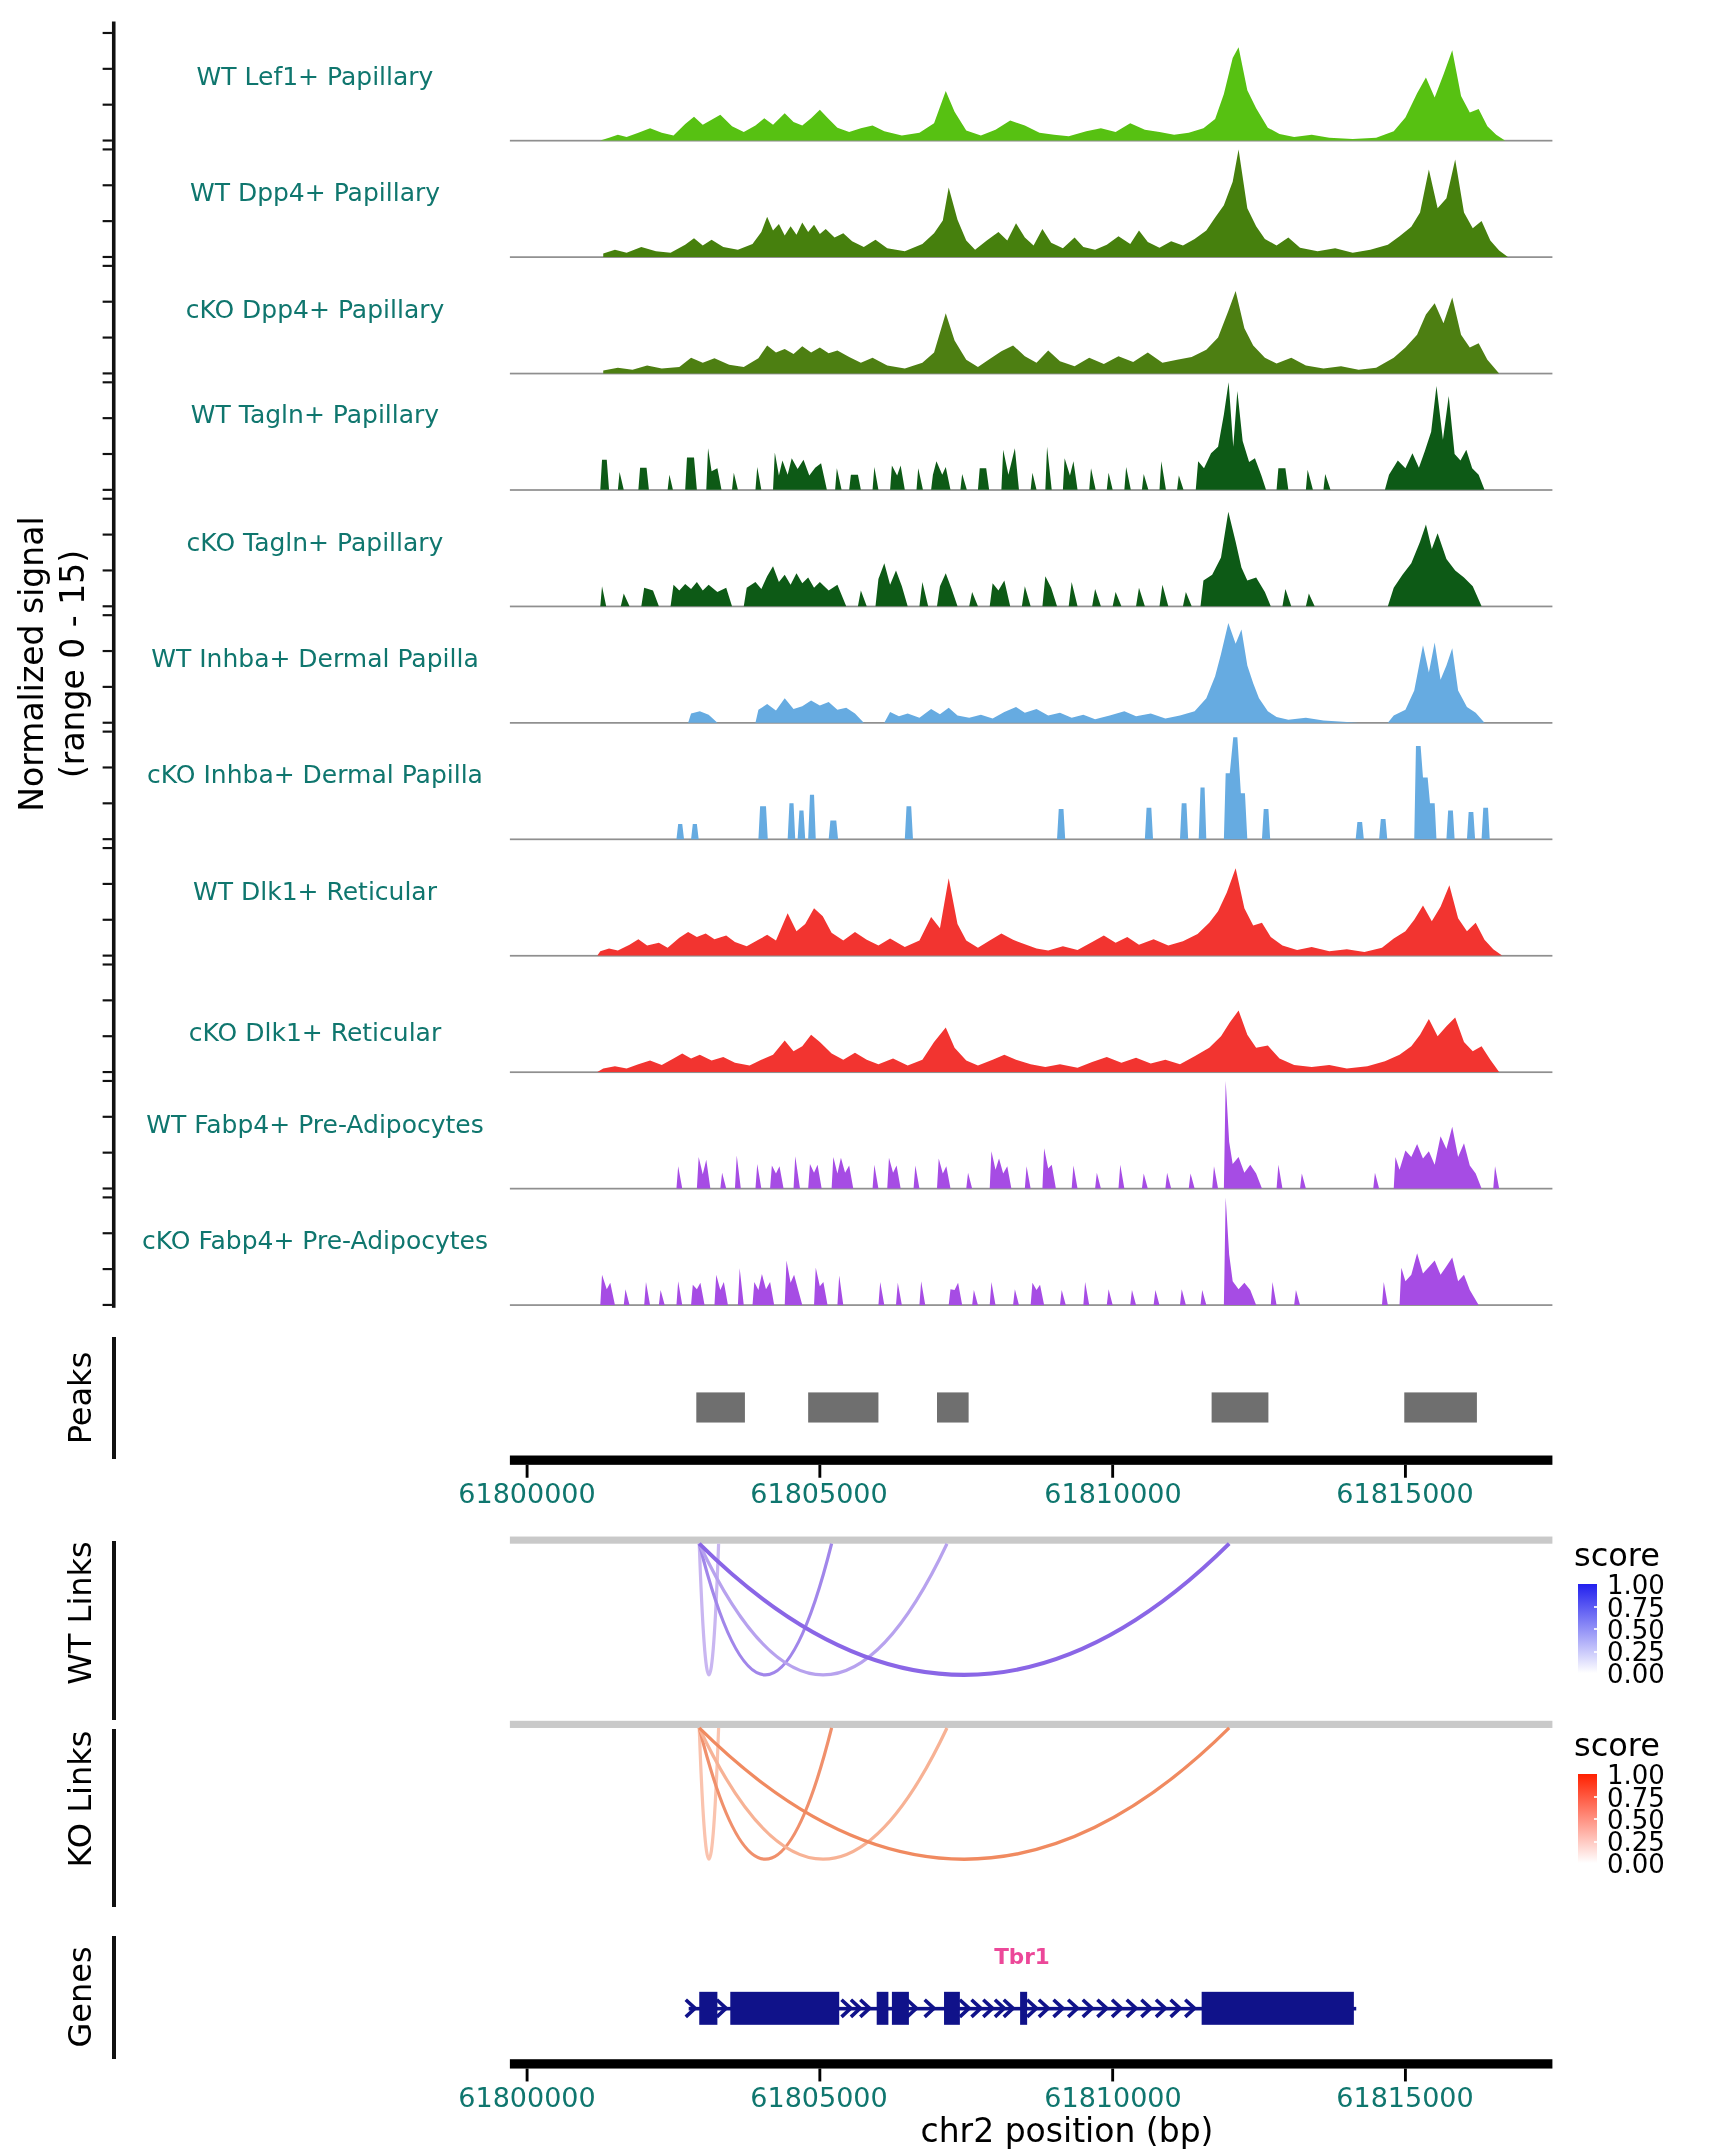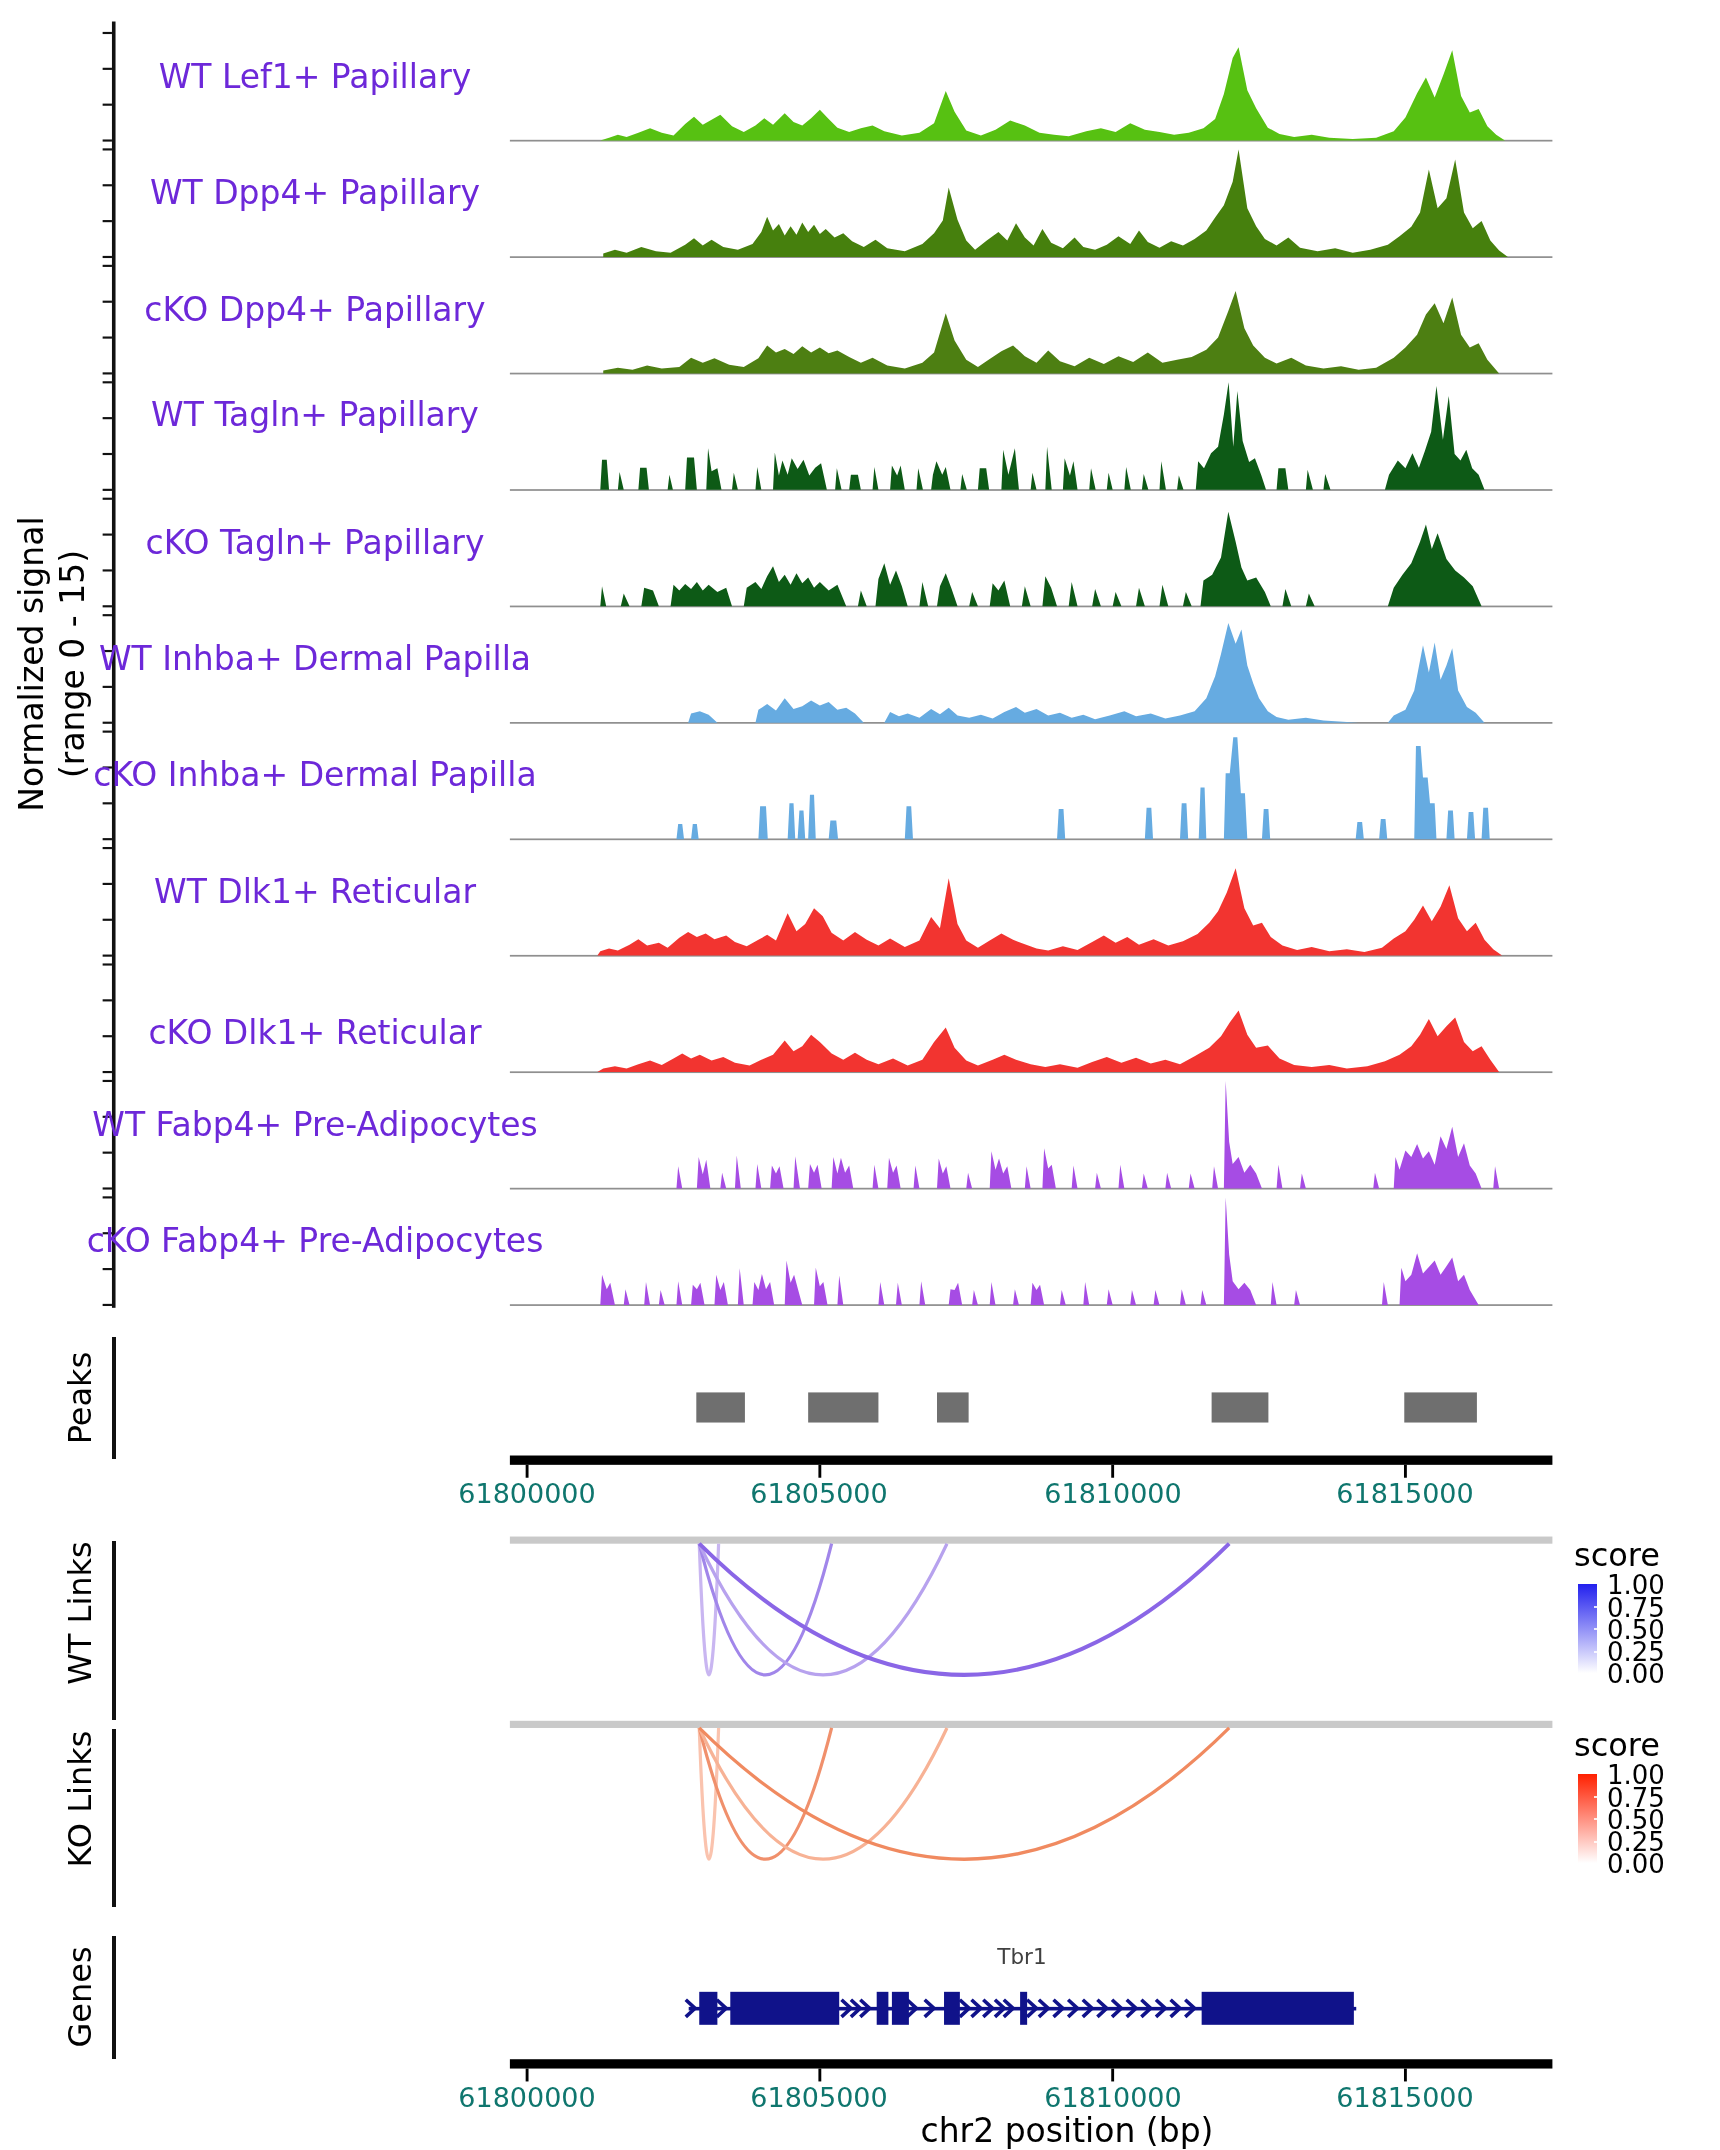--- a/index.html
+++ b/index.html
@@ -1,28 +1,28 @@
 <!DOCTYPE html>
 <html style="font-size:11.5px"><head>
 <meta charset="utf-8">
 <style>
   html,body{margin:0;padding:0;background:#ffffff;}
   #canvas{position:relative;width:1721px;height:2151px;background:#ffffff;overflow:hidden;
           font-family:"DejaVu Sans","Liberation Sans",sans-serif;}
   .abs{position:absolute;}
   .rot{transform:translate(-50%,-50%) rotate(-90deg);transform-origin:center center;white-space:nowrap;}
-  .tracklabel{font-size:33px;color:#6d28d9;text-align:center;white-space:nowrap;transform:translate(-50%,-50%);}
+  .tracklabel{font-size:25px;color:#0f766e;text-align:center;white-space:nowrap;transform:translate(-50%,-50%);}
   .ticklabel{font-size:27px;color:#0f766e;text-align:center;transform:translateX(-50%);white-space:nowrap;}
   .sectionlabel{font-size:32px;color:#000;}
   .ylabel{font-size:33px;color:#000;text-align:center;line-height:1.25;}
   .legendtitle{font-size:32px;color:#000;}
   .legendnum{font-size:26px;color:#000;position:absolute;left:33px;white-space:nowrap;transform:translateY(-50%);}
   .legendbar{position:absolute;width:18.6px;height:89px;left:4.3px;}
   .legendtick{position:absolute;width:7.2px;height:2.2px;background:#ffffff;left:16px;opacity:.85;}
-  .genename{font-size:21.5px;color:#404040;text-align:center;transform:translateX(-50%);white-space:nowrap;}
+  .genename{font-size:21.5px;color:#ec4899;text-align:center;transform:translateX(-50%);white-space:nowrap;font-weight:bold;}
   .xaxistitle{font-size:33px;color:#000;text-align:center;transform:translateX(-50%);white-space:nowrap;margin-left:36px;}
 </style>
 </head>
 <body>
 
 <div id="canvas">
 
   <svg id="plot" width="1721" height="2151" style="position:absolute;left:0;top:0;" viewBox="0 0 2400 3000">
       <rect x="156" y="30" width="5" height="1794" fill="#111"></rect>
       <rect x="143" y="194.5" width="13" height="3" fill="#111"></rect>

